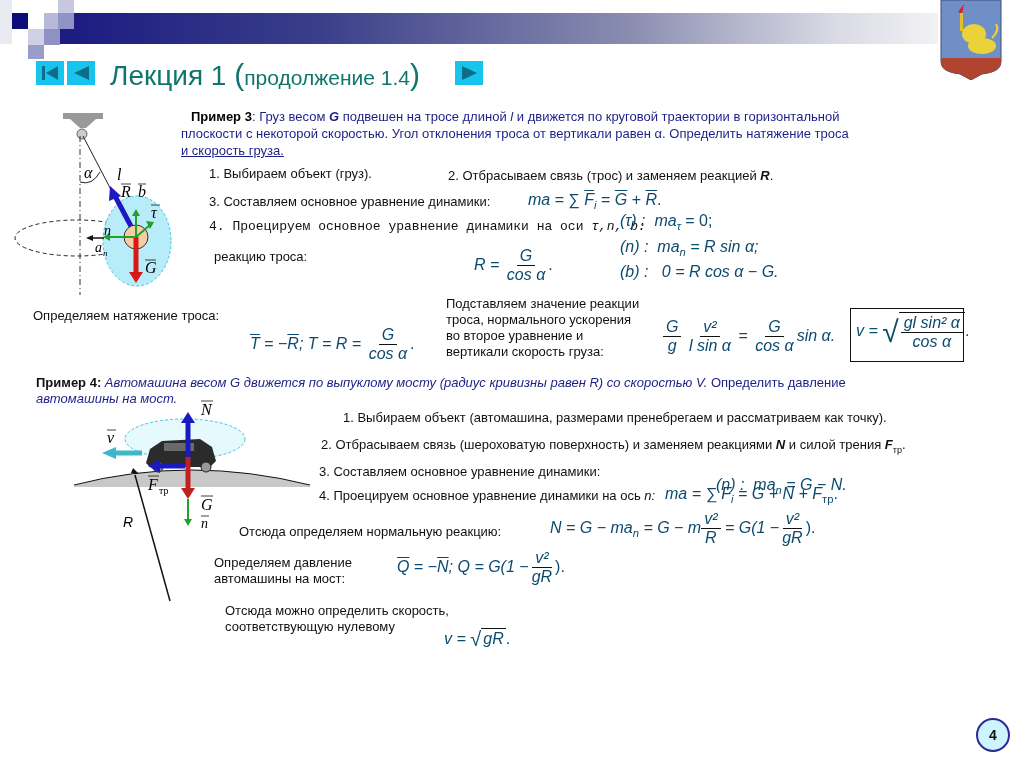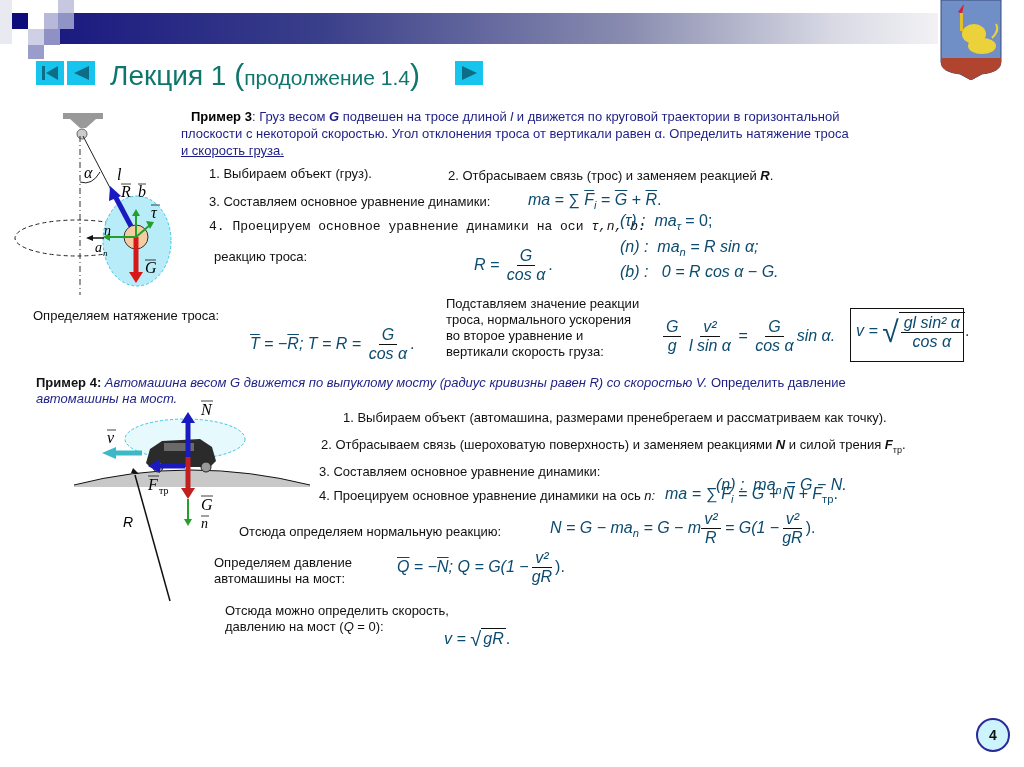--- a/index.html
+++ b/index.html
@@ -287,21 +287,21 @@
 </div>
 <div class="math" style="left:397px;top:549px;">
   <i class="ov">Q</i><span> = −</span><i class="ov">N</i><i>;   Q = G(1 −</i><span class="frac">
       <i class="num">v²</i>
       <i class="den">gR</i>
     </span><span>).</span>
 </div>
 
 <div class="t" style="left:214px;top:603px;margin-left:11px;">
   <div>Отсюда можно определить скорость,</div>
-  <div><span>давлению на мост (</span><i>Q</i><span> = 0):</span></div>
+  <div>соответствующую нулевому</div>
 </div>
 <div class="math" style="left:444px;top:628px;">
   <i>v =</i>
   <span class="sqrt">
       <span style="font-size:20px;">√</span>
       <i class="rad">gR</i>
     </span><span>.</span>
 </div>
 
 <div class="pagenum">4</div>

